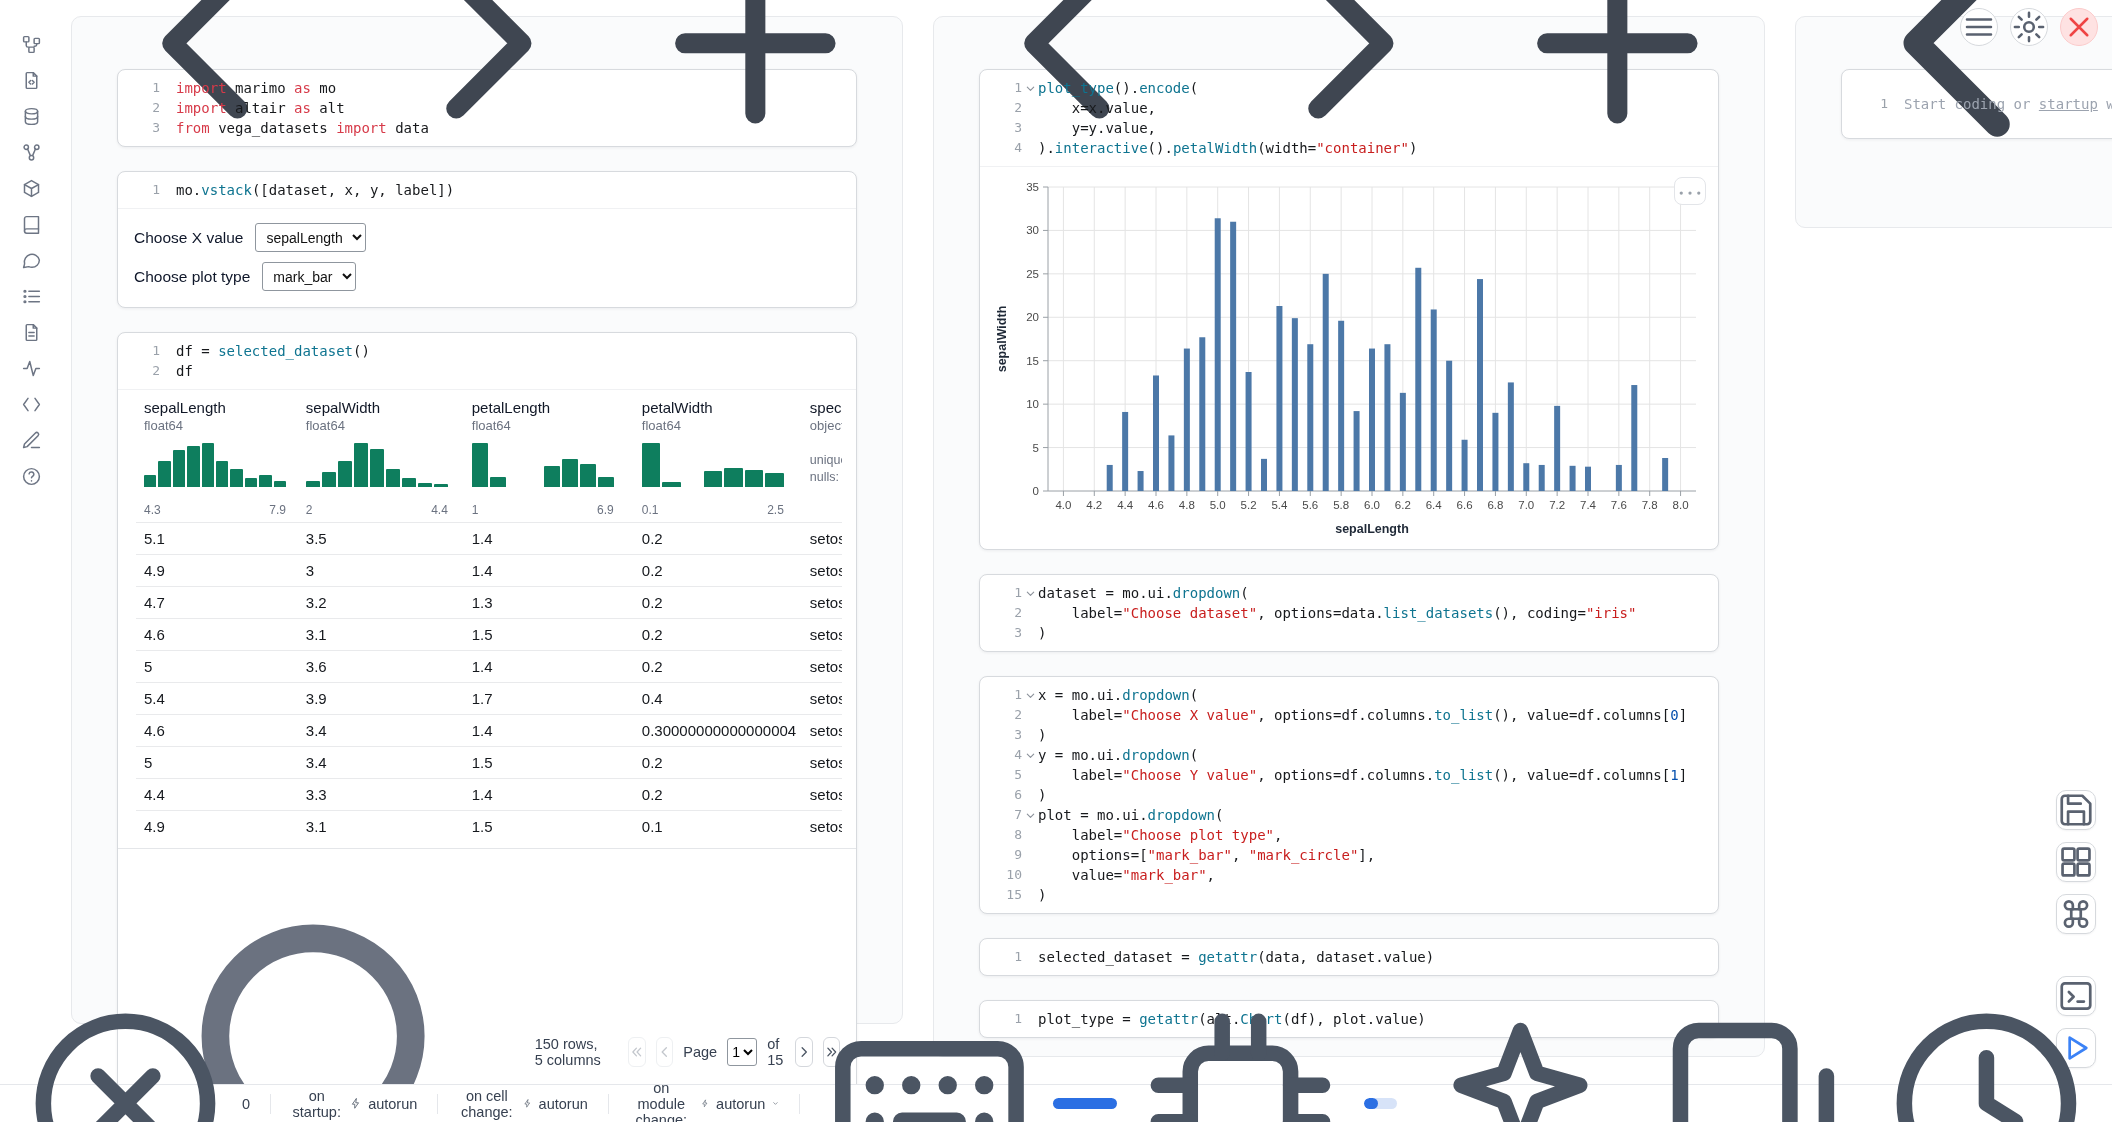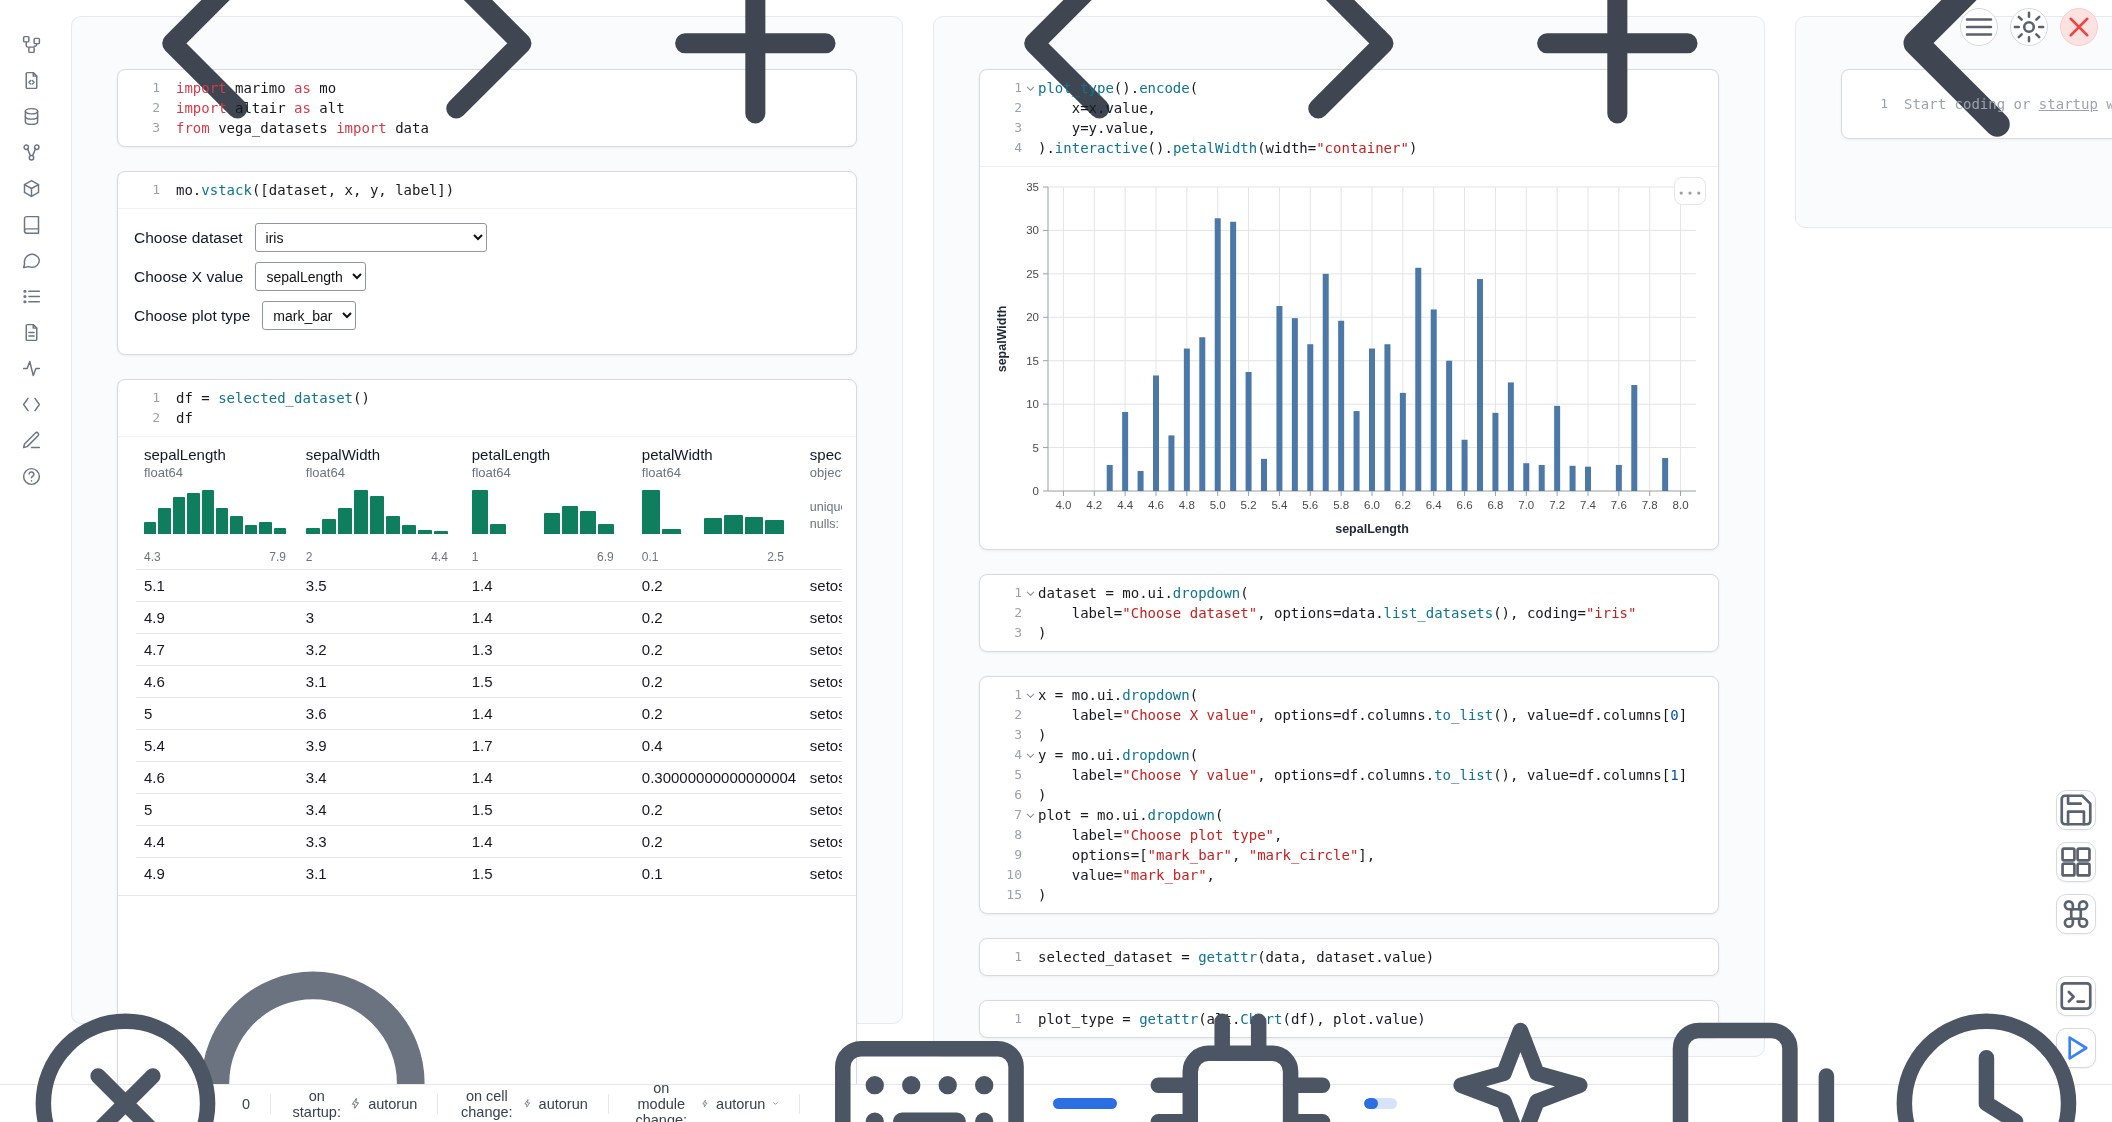--- a/index.html
+++ b/index.html
@@ -35,21 +35,21 @@
   .ln{flex:0 0 32px;text-align:right;color:#9aa1aa;font-size:13px;}
   .fslot{flex:0 0 16px;display:flex;align-items:flex-end;justify-content:center;color:#8b919a;padding-bottom:4px;}
   .cd{white-space:pre;font-size:14px;color:#17191c;}
   .tok-k{color:#d73a49;} .tok-s{color:#c81e1e;} .tok-f{color:#0e7490;} .tok-n{color:#0550ae;}
   .tok-p{color:#9ca3af;} .tok-pl{color:#9ca3af;text-decoration:underline;}
   .cell-output{border-top:1px solid #f0f1f3;}
 
   
   .controls{padding:14px 16px 16px 16px;}
   .ctrl-row{display:flex;align-items:center;gap:12px;margin-bottom:10px;}
-  .ctrl-row:last-child{margin-bottom:8px;}
+  .ctrl-row:last-child{margin-bottom:0;}
   .ctrl-label{font-size:15.5px;color:#0f172a;}
   .ctrl-row select{font-size:14px;padding:3px 6px;border:1px solid #8f969e;border-radius:3px;
     background:#fff;color:#111;height:29px;font-family:"Liberation Sans",sans-serif;}
   .sel-wide{width:232px;}
 
   
   .tblclip{overflow:hidden;margin:4px 18px 0 18px;width:706px;}
   table.df{border-collapse:collapse;table-layout:fixed;width:840px;}
   table.df th{ text-align:left;font-weight:400;padding:5px 8px;vertical-align:bottom;}
   .cname{font-size:15px;color:#111827;}
@@ -300,24 +300,20 @@
 
     <article class="cell">
       <div class="codeblock">
           <div class="cl">
             <span class="ln">1</span>
             <span class="fslot"></span>
             <span class="cd"><span>mo.</span><span class="tok-f">vstack</span><span>([dataset, x, y, label])</span></span>
           </div>
         </div>
       <div class="cell-output controls" id="controls">
-          <div class="ctrl-row">
-            <span class="ctrl-label">Choose dataset</span>
-            <select class="sel-wide"><option>iris</option></select>
-          </div>
           <div class="ctrl-row">
             <span class="ctrl-label">Choose X value</span>
             <select><option>sepalLength</option></select>
           </div>
           <div class="ctrl-row">
             <span class="ctrl-label">Choose plot type</span>
             <select><option>mark_bar</option></select>
           </div>
         </div>
     </article>

